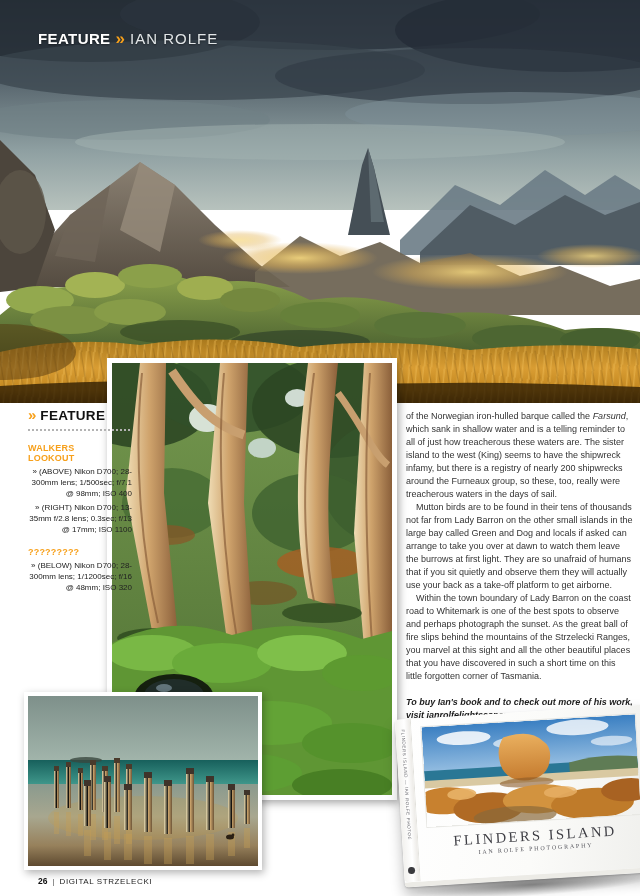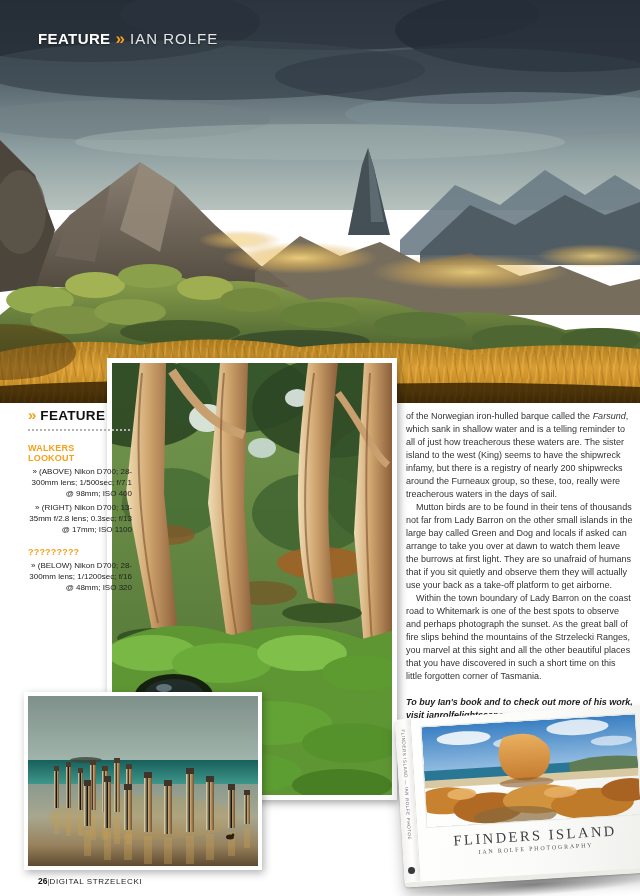--- a/index.html
+++ b/index.html
@@ -84,21 +84,21 @@
     font-family:"Liberation Serif", serif; font-size:14.5px; letter-spacing:2.5px;
     color:#3e3e44; white-space:nowrap;
   }
   .cover-subtitle {
     margin-top:1px; text-align:center;
     font-family:"Liberation Serif", serif; font-size:6px; letter-spacing:1.8px; color:#55555c;
   }
 
   
   .footer { position:absolute; left:38px; top:876px; z-index:3;
-            display:flex; align-items:baseline; }
+            display:flex; align-items:baseline; gap:5px; }
   .footer .pageno { font-size:8.5px; font-weight:800; color:#111; }
   .footer .sep { font-size:8px; color:#555; }
   .footer .mag { font-size:8px; color:#222; letter-spacing:.6px; }
 </style>
 </head>
 <body>
 
 <div class="page">
 
   <div class="main-photo">

